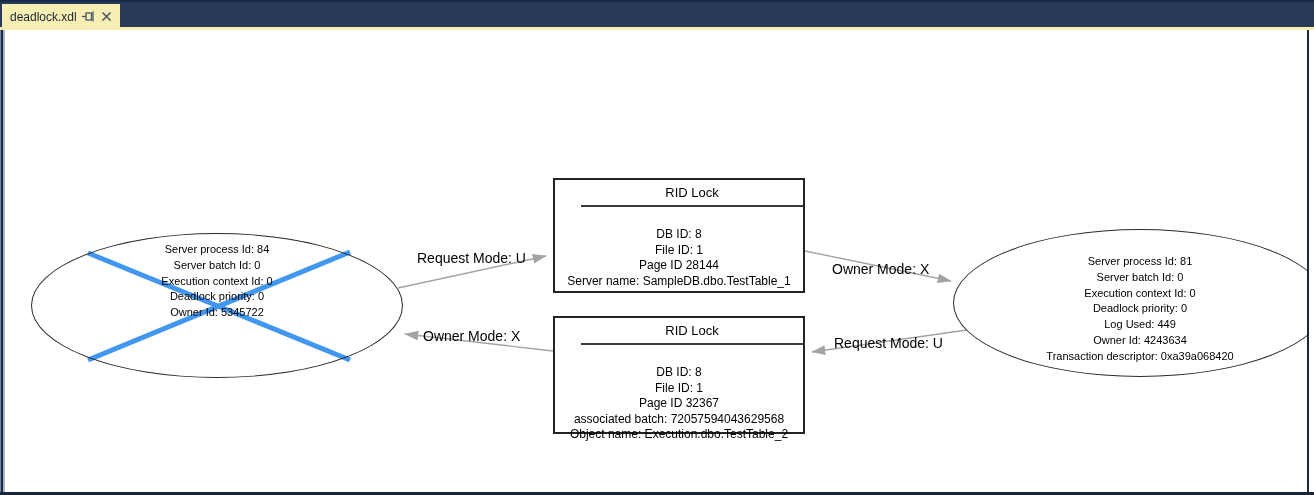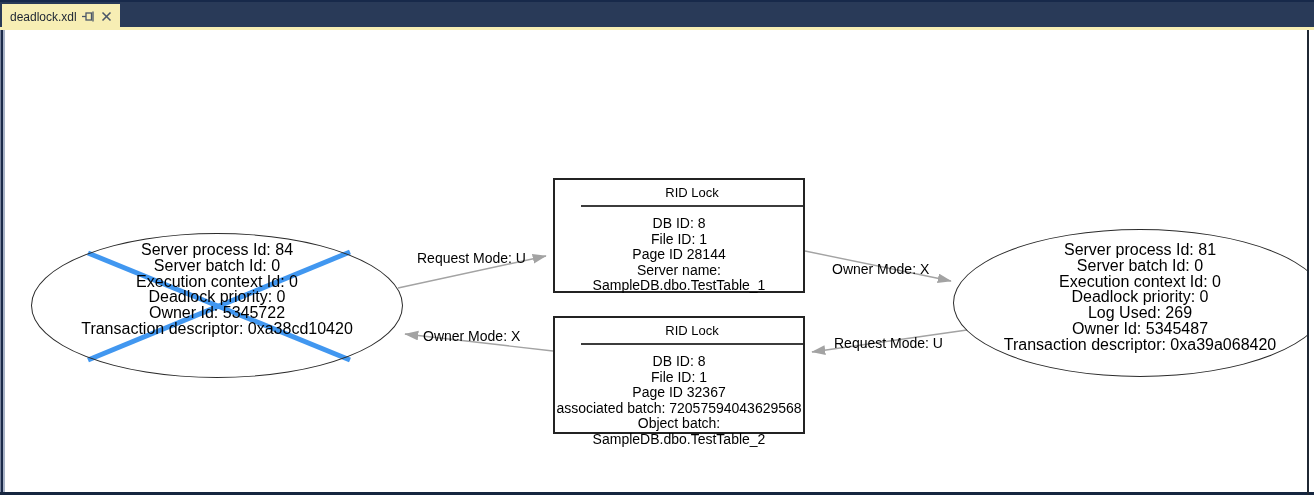--- a/index.html
+++ b/index.html
@@ -26,29 +26,29 @@
   
   .canvas { position:absolute; left:0; top:30px; width:1314px; height:462px; background:#ffffff; z-index:1; }
   .diagram-svg { position:absolute; left:0; top:0; width:1314px; height:465px; z-index:2; }
   .diagram-svg line.cross { stroke-width:5; }
   .diagram-svg line.edge { stroke-width:1.4; }
 
   .process-node { position:absolute; border:1px solid #2b2b2b; border-radius:50%; background:transparent; z-index:3; }
   .process-left  { left:31px;  top:203px; width:372px; height:145px; }
   .process-right { left:953px; top:199px; width:374px; height:148px; }
 
-  .node-text { position:absolute; text-align:center; font-size:16px; line-height:15.8px; color:#000; z-index:4; }
+  .node-text { position:absolute; text-align:center; font-size:11px; line-height:15.8px; color:#000; z-index:4; }
   .process-left-text  { left:64px;  top:212px; width:306px; }
-  .process-right-text { left:983px; top:212px; width:314px; }
+  .process-right-text { left:983px; top:224px; width:314px; }
 
   .lock-node { position:absolute; width:252px; background:#ffffff; border:2px solid #232323; z-index:3; }
   .lock-top    { left:553px; top:148px; height:115px; }
   .lock-bottom { left:553px; top:286px; height:118px; }
   .lock-title { height:27px; border-bottom:2px solid #3c3c3c; display:flex; align-items:center; justify-content:center; font-size:13px; color:#000;margin-left:26px; }
-  .lock-body { text-align:center; font-size:14px; line-height:15.5px; padding-top:9px; color:#000; }
+  .lock-body { text-align:center; font-size:12px; line-height:15.5px; padding-top:20px; color:#000; }
 
   .edge-label { position:absolute; font-size:14px; color:#000; white-space:nowrap; z-index:5; }
   .edge-label-lt { left:417px; top:220px; }
   .edge-label-lb { left:423px; top:298px; }
   .edge-label-rt { left:832px; top:231px; }
   .edge-label-rb { left:834px; top:305px; }
 </style>
 </head>
 <body>
 
@@ -92,52 +92,51 @@
       <line class="edge" x1="967" y1="300" x2="812" y2="322" marker-end="url(#arrow-head)" stroke="#a3a3a3"></line>
     </svg>
 
     <div class="process-node process-left"></div>
     <div class="node-text process-left-text">
       <div>Server process Id: 84</div>
       <div>Server batch Id: 0</div>
       <div>Execution context Id: 0</div>
       <div>Deadlock priority: 0</div>
       <div>Owner Id: 5345722</div>
-      <div>Transaction descriptor: 0xa38cd10420</div>
     </div>
 
     <div class="process-node process-right"></div>
     <div class="node-text process-right-text">
       <div>Server process Id: 81</div>
       <div>Server batch Id: 0</div>
       <div>Execution context Id: 0</div>
       <div>Deadlock priority: 0</div>
-      <div>Log Used: 269</div>
-      <div>Owner Id: 5345487</div>
+      <div>Log Used: 449</div>
+      <div>Owner Id: 4243634</div>
       <div>Transaction descriptor: 0xa39a068420</div>
     </div>
 
     <div class="lock-node lock-top">
       <div class="lock-title">RID Lock</div>
       <div class="lock-body">
         <div>DB ID: 8</div>
         <div>File ID: 1</div>
         <div>Page ID 28144</div>
         <div>Server name: SampleDB.dbo.TestTable_1</div>
       </div>
     </div>
 
     <div class="lock-node lock-bottom">
       <div class="lock-title">RID Lock</div>
       <div class="lock-body">
         <div>DB ID: 8</div>
         <div>File ID: 1</div>
         <div>Page ID 32367</div>
         <div>associated batch: 72057594043629568</div>
-        <div>Object batch: SampleDB.dbo.TestTable_2</div>
+        <div>Object name: Execution.dbo.TestTable_2</div>
       </div>
     </div>
 
     <div class="edge-label edge-label-lt">Request Mode: U</div>
     <div class="edge-label edge-label-lb">Owner Mode: X</div>
     <div class="edge-label edge-label-rt">Owner Mode: X</div>
     <div class="edge-label edge-label-rb">Request Mode: U</div>
   </div>
 
   <div class="cover-right"></div>

